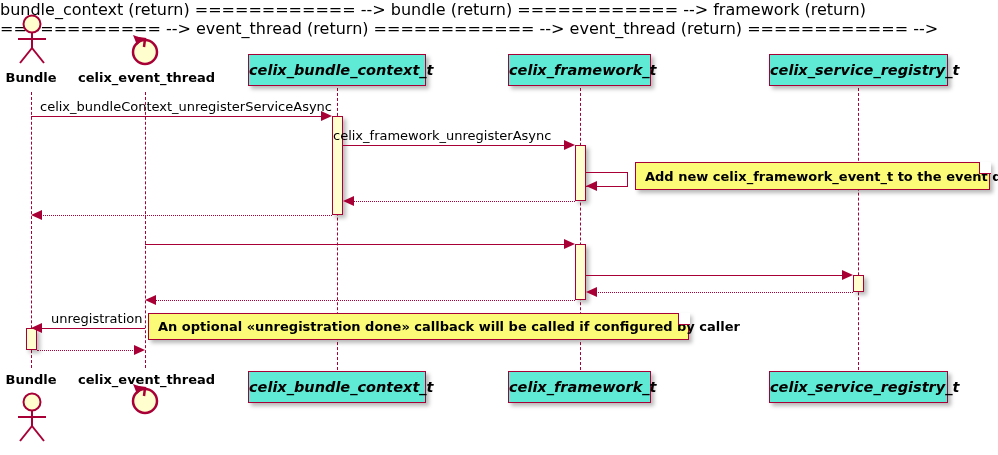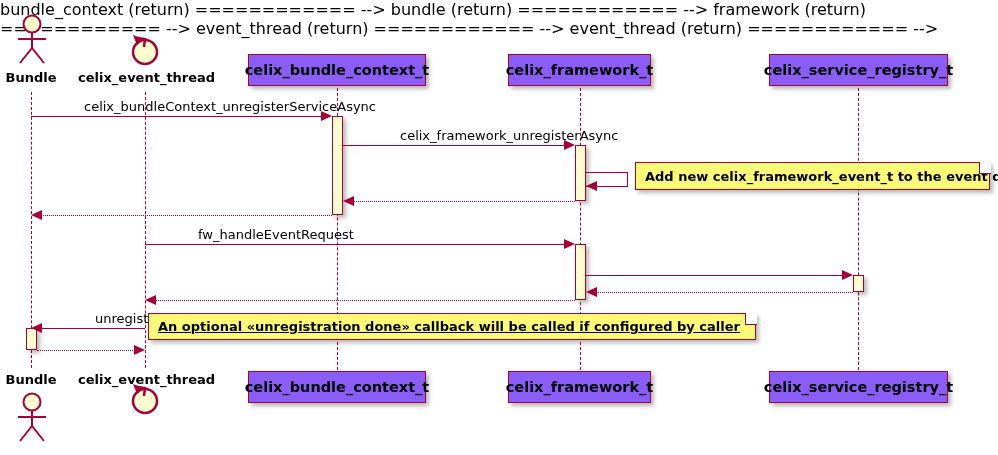--- a/index.html
+++ b/index.html
@@ -11,25 +11,25 @@
 
   
   .lifeline{
     position:absolute;width:0;border-left:1.5px dashed #A80036;
     z-index:1;
   }
 
   
   .pbox{
     position:absolute;box-sizing:border-box;
-    background:#8b5cf6;border:1.5px solid #A80036;
+    background:#5eead4;border:1.5px solid #A80036;
     color:#000000;font-size:14.5px;font-weight:bold;
-    display:flex;align-items:center;justify-content:center;
+    display:flex;align-items:center;
     box-shadow:3px 3px 4px rgba(0,0,0,0.28);
-    white-space:nowrap;z-index:4;
+    white-space:nowrap;z-index:4;font-style:italic;
   }
 
   
   .actor-wrap{position:absolute;z-index:4;}
   .ctrl-wrap{position:absolute;z-index:4;}
   .plabel{
     position:absolute;font-size:13px;font-weight:bold;color:#000;
     white-space:nowrap;text-align:center;z-index:4;
   }
 
@@ -50,21 +50,21 @@
   .arrowhead{position:absolute;width:0;height:0;z-index:6;}
   .arrowhead.right{
     border-top:5px solid transparent;border-bottom:5px solid transparent;
     border-left:11px solid #A80036;
   }
   .arrowhead.left{
     border-top:5px solid transparent;border-bottom:5px solid transparent;
     border-right:11px solid #A80036;
   }
   .msglabel{
-    position:absolute;font-size:13px;color:#000;white-space:nowrap;z-index:6;margin-left:44px;
+    position:absolute;font-size:13px;color:#000;white-space:nowrap;z-index:6;
   }
 
   
   .note{
     position:absolute;box-sizing:border-box;
     background:#FBFB77;border:1.5px solid #A80036;
     color:#000;font-size:13px;font-weight:bold;
     display:flex;align-items:center;
     padding-left:9px;
     box-shadow:3px 3px 4px rgba(0,0,0,0.28);
@@ -160,40 +160,39 @@
   <div class="activation" style="left:26px; top:328px;width:11px;height:22px;"></div>
 
   
   <div class="msgline solid" style="left:31px;top:116px;width:292px;"></div>
   <div class="arrowhead right" style="left:321px;top:111px;"></div>
   <div class="msglabel" style="left:40px;top:99px;">celix_bundleContext_unregisterServiceAsync</div>
 
   
   <div class="msgline solid" style="left:343px;top:145px;width:223px;"></div>
   <div class="arrowhead right" style="left:564px;top:140px;"></div>
-  <div class="msglabel" style="left:356px;top:128px;">celix_framework_unregisterAsync</div>
+  <div class="msglabel" style="left:333px;top:128px;">celix_framework_unregisterAsync</div>
 
   
   <div class="msgline solid" style="left:586px;top:172px;width:42px;"></div>
   <div class="msgline vert solid" style="left:627px;top:172px;height:14px;"></div>
   <div class="msgline solid" style="left:586px;top:186px;width:42px;"></div>
   <div class="arrowhead left" style="left:586px;top:181px;"></div>
 
    bundle_context (return) ============ --&gt;
   <div class="msgline dotted" style="left:353px;top:201px;width:222px;"></div>
   <div class="arrowhead left" style="left:343px;top:196px;"></div>
 
    bundle (return) ============ --&gt;
   <div class="msgline dotted" style="left:41px;top:215px;width:291px;"></div>
   <div class="arrowhead left" style="left:31px;top:210px;"></div>
 
   
   <div class="msgline solid" style="left:145px;top:244px;width:421px;"></div>
   <div class="arrowhead right" style="left:564px;top:239px;"></div>
-  <div class="msglabel" style="left:154px;top:227px;">fw_handleEventRequest</div>
 
   
   <div class="msgline solid" style="left:586px;top:275px;width:258px;"></div>
   <div class="arrowhead right" style="left:842px;top:270px;"></div>
 
    framework (return) ============ --&gt;
   <div class="msgline dotted" style="left:596px;top:292px;width:257px;"></div>
   <div class="arrowhead left" style="left:586px;top:287px;"></div>
 
    event_thread (return) ============ --&gt;
@@ -208,18 +207,18 @@
    event_thread (return) ============ --&gt;
   <div class="msgline dotted" style="left:37px;top:350px;width:98px;"></div>
   <div class="arrowhead right" style="left:134px;top:345px;"></div>
 
   
   <div class="note" style="left:635px;top:162px;width:355px;height:28px;">
     <span>Add new celix_framework_event_t to the event queue</span>
     <span class="fold"></span>
   </div>
 
-  <div class="note" style="left:148px;top:313px;width:608px;height:27px;text-decoration:underline;">
+  <div class="note" style="left:148px;top:313px;width:541px;height:27px;">
     <span>An optional «unregistration done» callback will be called if configured by caller</span>
     <span class="fold"></span>
   </div>
 
 </div>
 
 </body></html>

